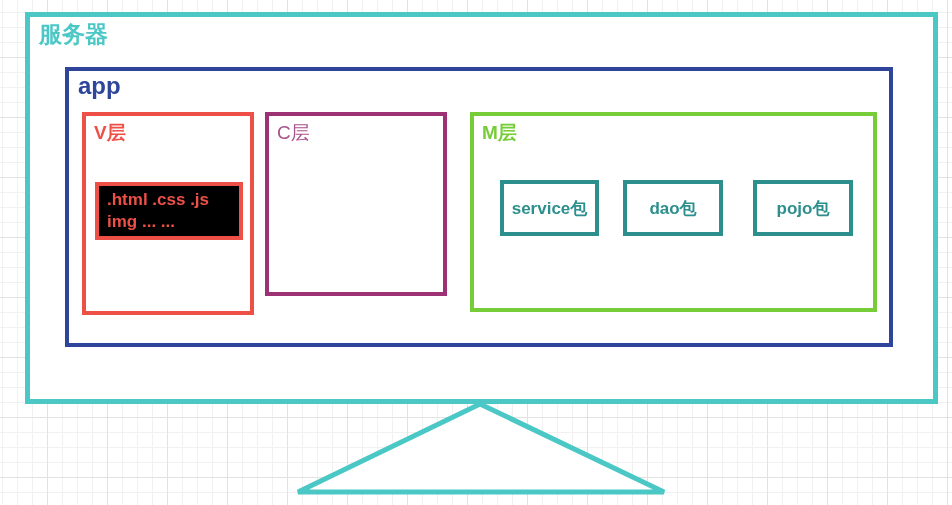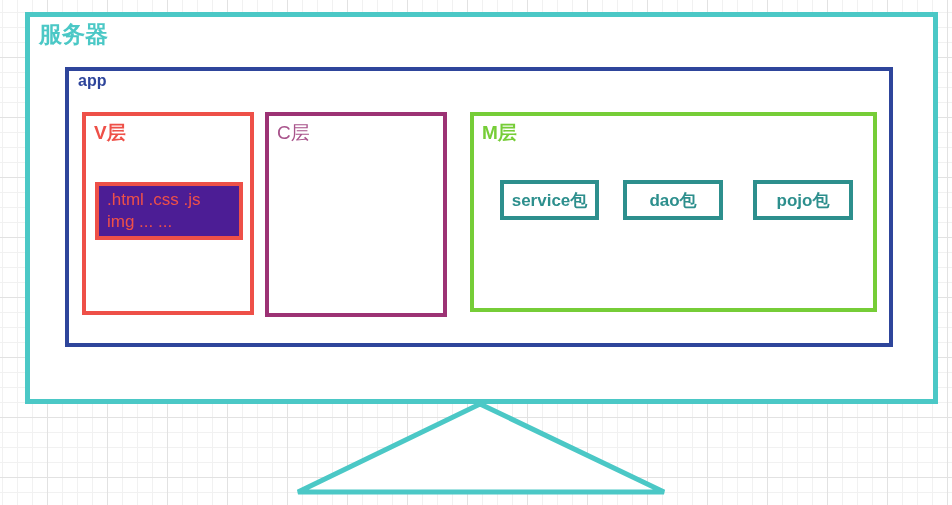--- a/index.html
+++ b/index.html
@@ -28,61 +28,61 @@
     font-size: 23px; font-weight: bold; color: var(--monitor-cyan, #4BC8C6);
   }
 
   .app-box {
     position: absolute; left: 35px; top: 50px; width: 828px; height: 280px;
     border: 4px solid var(--app-blue, #2E459B);
     background: #ffffff;
   }
   .app-label {
     position: absolute; left: 9px; top: 1px;
-    font-size: 16px; font-weight: bold; color: var(--app-blue, #2E459B);
+    font-size: 24px; font-weight: bold; color: var(--app-blue, #2E459B);
   }
 
   .layer-box { position: absolute; top: 41px; background: #ffffff; }
   .layer-label { position: absolute; left: 8px; top: 4px; font-size: 19px; }
 
   .v-box {
     left: 13px; width: 172px; height: 203px;
     border: 4px solid var(--view-red, #EE5048);
     padding-left: 36px;
   }
   .v-box .layer-label { color: var(--view-red, #EE5048); font-weight: bold; }
   .v-inner {
     position: absolute; left: 9px; top: 66px; width: 148px; height: 58px;
     border: 4px solid var(--view-red, #EE5048);
     color: var(--view-red, #EE5048);
-    font-size: 17px; font-weight: normal; line-height: 22px;
-    padding: 3px 0 0 8px; background: #4c1d95;
+    font-size: 17px; font-weight: bold; line-height: 22px;
+    padding: 3px 0 0 8px; background: #000000;
   }
 
   .c-box {
-    left: 196px; width: 182px; height: 205px;
+    left: 196px; width: 182px; height: 184px;
     border: 4px solid var(--controller-purple, #9C3274);
   }
   .c-box .layer-label { color: var(--controller-label-purple, #A8538B); font-weight: normal; }
   .c-inner {
     position: absolute; left: 14px; top: 65px; width: 137px; height: 56px;
     border: 4px solid var(--controller-purple, #9C3274);
     color: var(--controller-text-purple, #8D2A69);
     font-size: 17px; font-weight: bold;
     display: flex; align-items: center; justify-content: center;
     background: #ffffff;
   }
 
   .m-box {
     left: 401px; width: 407px; height: 200px;
     border: 4px solid var(--model-green, #76CD37);
   }
   .m-box .layer-label { color: var(--model-green, #76CD37); font-weight: bold; }
   .pkg-box {
-    position: absolute; top: 64px; height: 40px;
+    position: absolute; top: 64px; height: 56px;
     border: 4px solid var(--package-teal, #2D8F8D);
     color: var(--package-teal, #2D8F8D);
     font-size: 17px; font-weight: bold;
     display: flex; align-items: center; justify-content: center;
     background: #ffffff;
   }
   .pkg-service { left: 26px;  width: 99px; }
   .pkg-dao     { left: 149px; width: 100px; }
   .pkg-pojo    { left: 279px; width: 100px; }
 

